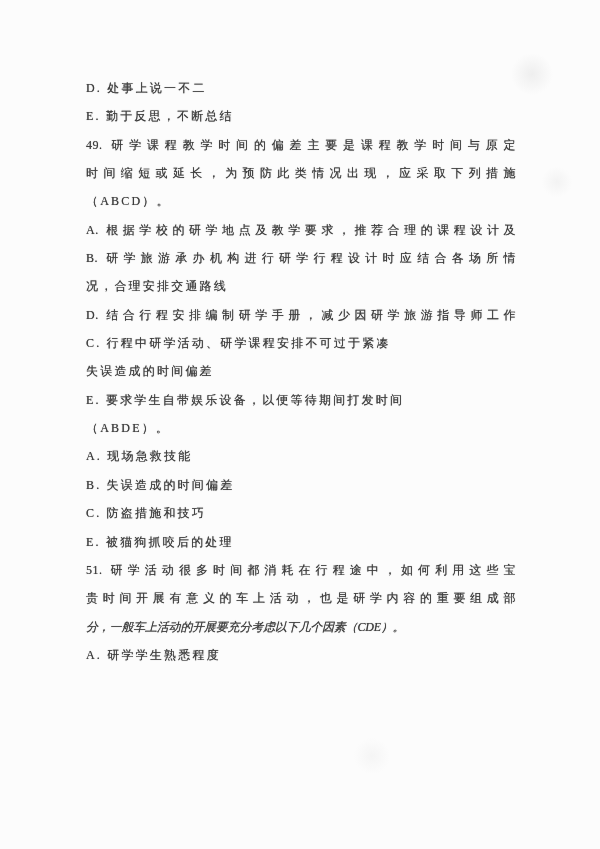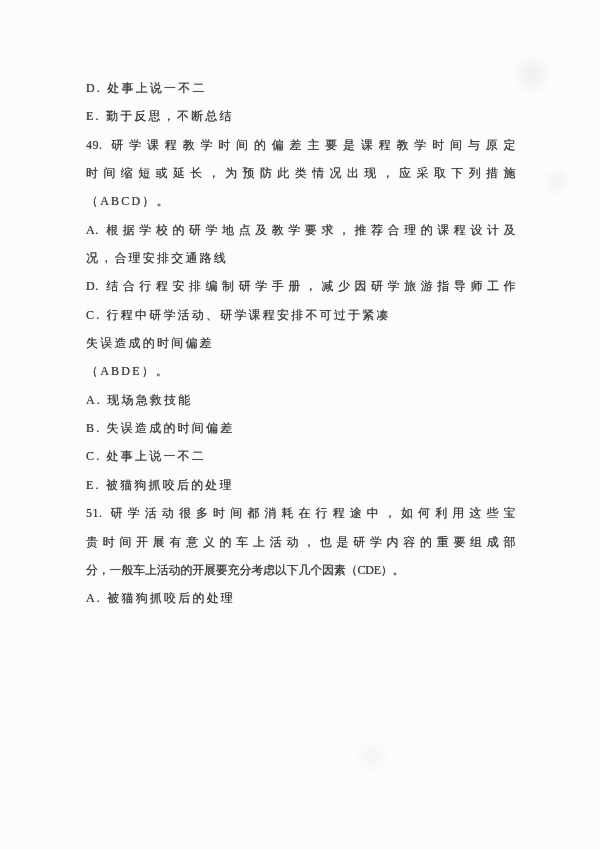--- a/index.html
+++ b/index.html
@@ -37,48 +37,51 @@
   .line.j {
     letter-spacing: 0.5px;
     white-space: normal;
     text-align: justify;
     text-align-last: justify;
     text-justify: inter-character;
   }
   
   .line.tight {
     letter-spacing: -0.2px;
+    font-style: italic;
   }
 </style>
 </head>
 <body>
 
 <div class="page-content">
   <div class="line">D. 处事上说一不二</div>
   <div class="line">E. 勤于反思，不断总结</div>
 
   <div class="line j">49. 研学课程教学时间的偏差主要是课程教学时间与原定</div>
   <div class="line j">时间缩短或延长，为预防此类情况出现，应采取下列措施</div>
   <div class="line">（ABCD）。</div>
 
   <div class="line j">A. 根据学校的研学地点及教学要求，推荐合理的课程设计及</div>
 
+  <div class="line j">B. 研学旅游承办机构进行研学行程设计时应结合各场所情</div>
   <div class="line">况，合理安排交通路线</div>
 
   <div class="line j">D. 结合行程安排编制研学手册，减少因研学旅游指导师工作</div>
 
   <div class="line">C. 行程中研学活动、研学课程安排不可过于紧凑</div>
   <div class="line">失误造成的时间偏差</div>
 
+  <div class="line">E. 要求学生自带娱乐设备，以便等待期间打发时间</div>
 
   <div class="line">（ABDE）。</div>
 
   <div class="line">A. 现场急救技能</div>
   <div class="line">B. 失误造成的时间偏差</div>
-  <div class="line">C. 处事上说一不二</div>
+  <div class="line">C. 防盗措施和技巧</div>
   <div class="line">E. 被猫狗抓咬后的处理</div>
 
   <div class="line j">51. 研学活动很多时间都消耗在行程途中，如何利用这些宝</div>
   <div class="line j">贵时间开展有意义的车上活动，也是研学内容的重要组成部</div>
   <div class="line tight">分，一般车上活动的开展要充分考虑以下几个因素（CDE）。</div>
 
-  <div class="line">A. 被猫狗抓咬后的处理</div>
+  <div class="line">A. 研学学生熟悉程度</div>
 </div>
 
 </body></html>

